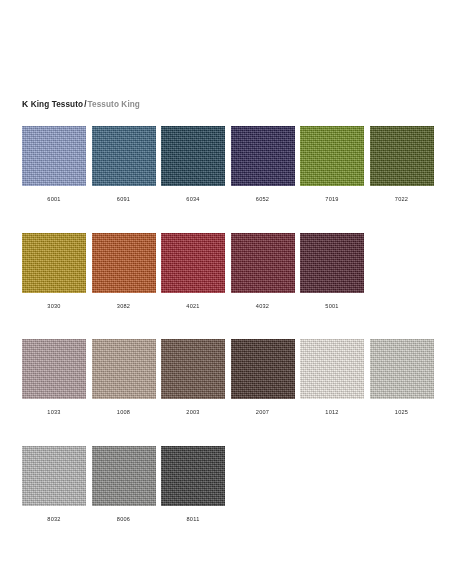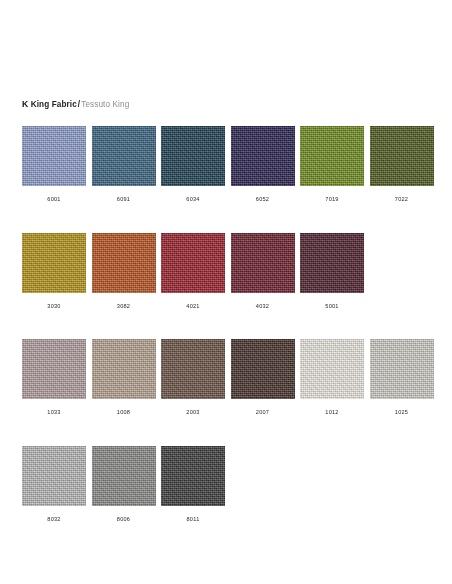--- a/index.html
+++ b/index.html
@@ -44,21 +44,21 @@
   .heading .name-en {
     font-weight: 600;
     color: #222222;
   }
   .heading .slash {
     font-weight: 600;
     color: #222222;
     padding: 0 1px;
   }
   .heading .name-it {
-    font-weight: 400;
+    font-weight: 700;
     color: #8d8d8d;
   }
 
   
   .rows {
     position: absolute;
     left: 22px;
     top: 126px;
     width: 410px;
   }
@@ -110,21 +110,21 @@
     letter-spacing: 0.25px;
     font-family: "Liberation Sans", sans-serif;
   }
 </style>
 </head>
 <body>
 
 <div class="page">
 
   <div class="heading">
-    <span class="letter">K</span><span> </span><span class="name-en">King Fabric</span><span class="slash">/</span><span class="name-it">Tessuto King</span>
+    <span class="letter">K</span><span> </span><span class="name-en">King Tessuto</span><span class="slash">/</span><span class="name-it">Tessuto King</span>
   </div>
 
   <div class="rows">
       <div class="swatch-row">
         <div class="swatch-cell" style="left: 0px;">
           <div class="swatch" title="light periwinkle blue" style="background: rgb(142, 158, 203);">
             <div class="weave"></div>
           </div>
           <div class="swatch-label">6001</div>
         </div>

